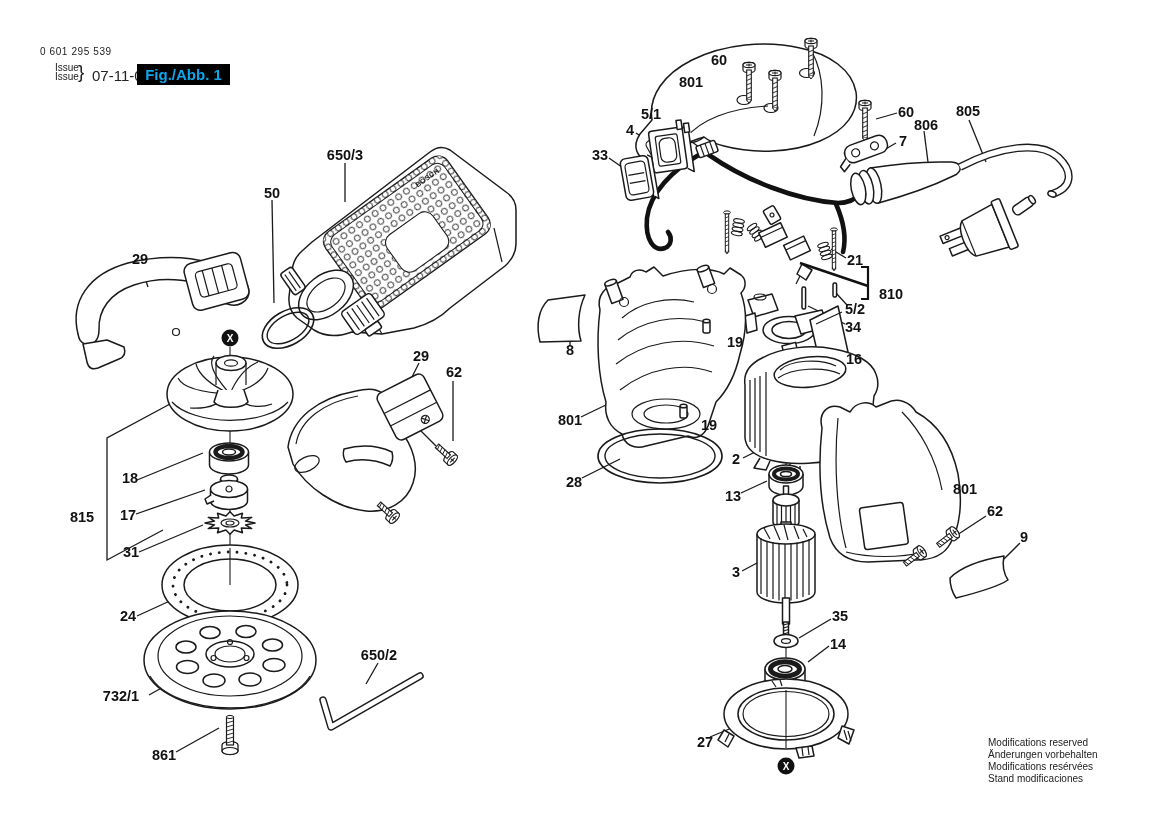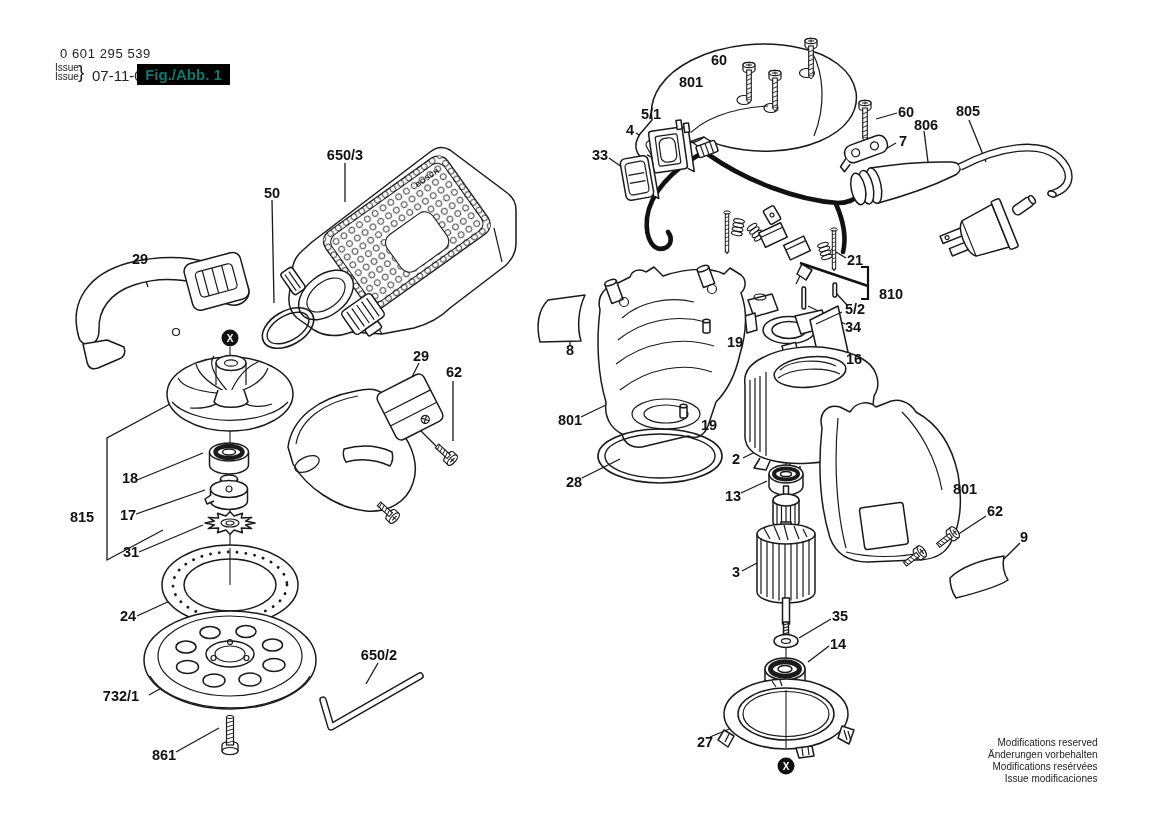--- a/index.html
+++ b/index.html
@@ -1,24 +1,24 @@
 <!DOCTYPE html>
 <html><head>
 <meta charset="utf-8">
 <style>
   html,body{margin:0;padding:0;background:#fff;}
   .page{position:relative;width:1169px;height:826px;background:#fff;overflow:hidden;
         font-family:"Liberation Sans",sans-serif;color:#1a1a1a;}
-  .hdr-pn{position:absolute;left:60px;top:46px;font-size:13px;letter-spacing:.6px;color:#222;}
+  .hdr-pn{position:absolute;left:40px;top:46px;font-size:10px;letter-spacing:.6px;color:#222;}
   .hdr-issue{position:absolute;left:55px;top:63px;font-size:10px;line-height:9.4px;color:#222;}
   .hdr-brace{position:absolute;left:78px;top:61px;font-size:19px;font-weight:300;color:#222;}
   .hdr-date{position:absolute;left:92px;top:67px;font-size:15px;color:#222;}
-  .hdr-fig{position:absolute;left:137px;top:64px;width:93px;height:21px;background:#000;color:#0f766e;
+  .hdr-fig{position:absolute;left:137px;top:64px;width:93px;height:21px;background:#000;color:#0ea5e9;
            font-size:15px;font-weight:bold;display:flex;align-items:center;justify-content:center;text-align:right;}
-  .ftr{position:absolute;left:988px;top:737px;font-size:10px;line-height:11.9px;color:#222;text-align:right;}
+  .ftr{position:absolute;left:988px;top:737px;font-size:10px;line-height:11.9px;color:#222;}
   svg{position:absolute;left:0;top:0;}
   .ol{fill:#fff;stroke:#1a1a1a;stroke-width:1.5;stroke-linejoin:round;}
   .o2{fill:none;stroke:#1a1a1a;stroke-width:1.2;stroke-linejoin:round;}
   .ln{fill:none;stroke:#1a1a1a;stroke-width:1.3;}
   .ax{fill:none;stroke:#1a1a1a;stroke-width:1.1;}
   .wire{fill:none;stroke:#111;stroke-width:4.6;stroke-linecap:round;}
   .thk{fill:none;stroke:#111;stroke-width:2.5;}
   .lbl{font:bold 14.5px "Liberation Sans",sans-serif;fill:#111;text-anchor:middle;}
   .xtxt{font:bold 10px "Liberation Sans",sans-serif;fill:#fff;text-anchor:middle;}
   .brand{font:bold 7px "Liberation Sans",sans-serif;fill:#1a1a1a;letter-spacing:.4px;}
@@ -34,21 +34,21 @@
     <div>Issue</div>
   </div>
   <div class="hdr-brace">}</div>
   <div class="hdr-date">07-11-08</div>
   <div class="hdr-fig">Fig./Abb. 1</div>
 
   <div class="ftr">
     <div>Modifications reserved</div>
     <div>Änderungen vorbehalten</div>
     <div>Modifications resérvées</div>
-    <div>Issue modificaciones</div>
+    <div>Stand modificaciones</div>
   </div>
 
   <svg width="1169" height="826" viewBox="0 0 1169 826">
     <defs>
       <pattern id="perf" patternUnits="userSpaceOnUse" width="9.6" height="9.6">
         <circle cx="4.8" cy="4.8" r="3" fill="#fff" stroke="#1a1a1a" stroke-width="0.9"></circle>
       </pattern>
       <g id="scr60">
         <path d="M-6,-7 A6,2.6 0 0 1 6,-7 L6,-2 A6,2.6 0 0 1 -6,-2 Z" fill="#fff" stroke="#1a1a1a" stroke-width="1.2"></path>
         <ellipse cx="0" cy="-7" rx="6" ry="2.6" fill="#fff" stroke="#1a1a1a" stroke-width="1.1"></ellipse>

